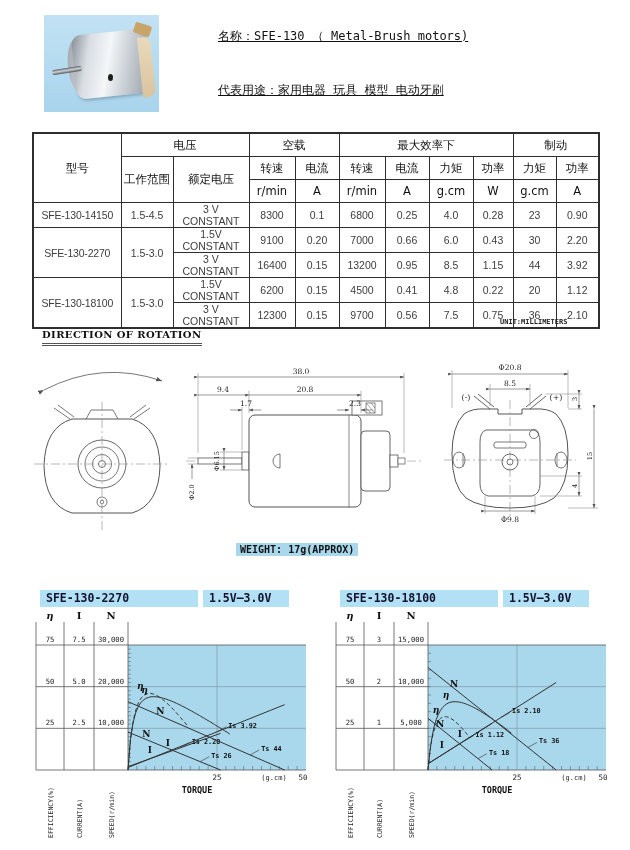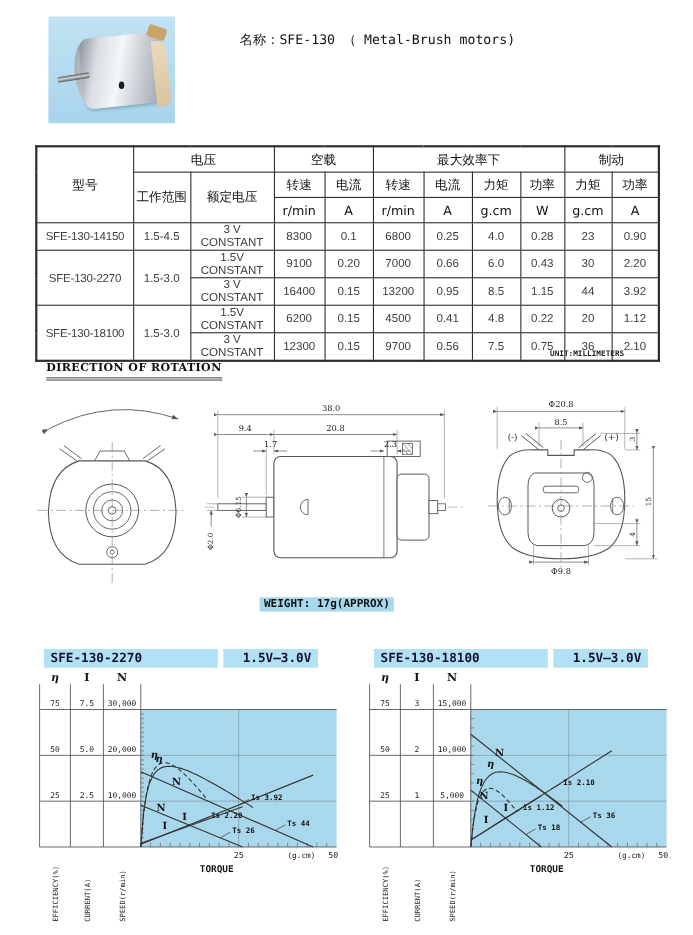--- a/index.html
+++ b/index.html
@@ -16,21 +16,21 @@
           background:linear-gradient(100deg,#9aa1a8,#cfd4d9 60%,#aab0b7);transform:rotate(-6deg);}
   .m-shaft{position:absolute;left:8px;top:53px;width:30px;height:5px;border-radius:2px;
            background:linear-gradient(#5a5f64,#cfd3d7 45%,#54585c);transform:rotate(-9deg);}
   .m-cap{position:absolute;left:96px;top:22px;width:13px;height:60px;border-radius:0 7px 7px 0;
          background:linear-gradient(#ead9bd,#d9c49e);transform:rotate(-6deg);}
   .m-tab{position:absolute;left:90px;top:9px;width:17px;height:11px;background:#c8a469;
          transform:rotate(18deg);border-radius:2px;}
   .m-dot{position:absolute;left:64px;top:59px;width:5px;height:7px;background:#1d1d1d;border-radius:50%;}
 
   .info-line{position:absolute;left:218px;font:12px "DejaVu Sans Mono","Liberation Mono",monospace;
-             color:#111;white-space:nowrap;}
+             color:#111;white-space:nowrap;text-decoration:underline;}
   .sup{vertical-align:4px;}
 
   
   table.spec{position:absolute;left:32px;top:132px;width:566px;border-collapse:collapse;
              table-layout:fixed;border:2px solid #2e2e2e;}
   table.spec th,table.spec td{border:1px solid #2e2e2e;text-align:center;vertical-align:middle;
              padding:0;overflow:hidden;}
   table.spec th{font:11.5px "DejaVu Sans",sans-serif;font-weight:normal;color:#111;height:22px;}
   table.spec td{font:10.5px "Liberation Sans",sans-serif;color:#3d3d3d;height:21px;}
   td.model{font-size:10px;letter-spacing:-0.2px;}
@@ -43,40 +43,41 @@
   .unit-label{position:absolute;left:500px;top:318px;font:bold 7px "DejaVu Sans Mono",monospace;color:#222;}
   .drawing{position:absolute;}
   .weight{position:absolute;left:236px;top:543px;background:#a9d8ec;color:#111;
           font:bold 10px "DejaVu Sans Mono",monospace;padding:1px 4px;}
 
   
   .chart{position:absolute;top:590px;width:278px;}
   .chart-head{display:flex;gap:5px;margin-left:8px;height:17px;}
   .bar{background:#b2e0f4;color:#13132e;font:bold 11.5px "DejaVu Sans Mono",monospace;padding:1px 6px;}
   .bar.model{width:146px;}
-  .bar.volts{width:74px;text-align:right;}
+  .bar.volts{width:74px;text-align:left;}
   .chart svg{display:block;margin-top:2px;}
 
   svg text{user-select:none;}
 </style>
 </head>
 <body>
 
 <div id="page">
 
   <div class="photo">
     <div class="m-face"></div>
     <div class="m-body"></div>
     <div class="m-cap"></div>
     <div class="m-tab"></div>
     <div class="m-shaft"></div>
     <div class="m-dot"></div>
   </div>
 
   <div class="info-line" style="top:28px">名称：SFE-130 （ Metal-Brush motors)</div>
+  <div class="info-line" style="top:82px">代表用途：家用电器 玩具 模型 电动牙刷</div>
 
   <table class="spec">
     <colgroup>
       <col style="width:88px">
         <col style="width:52px">
         <col style="width:76px">
       <col style="width:46px">
         <col style="width:44px">
         <col style="width:46px">
       <col style="width:44px">

